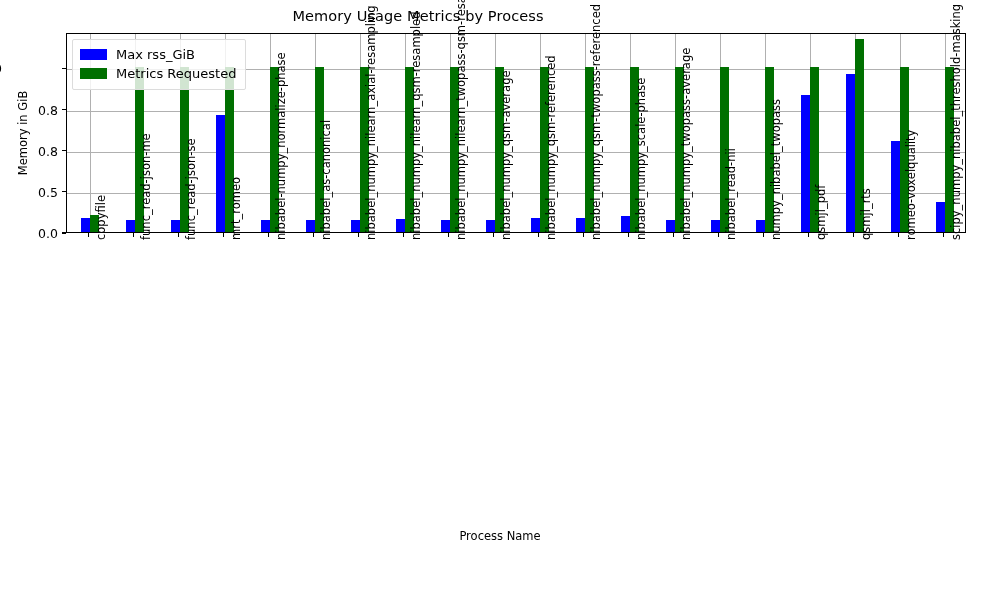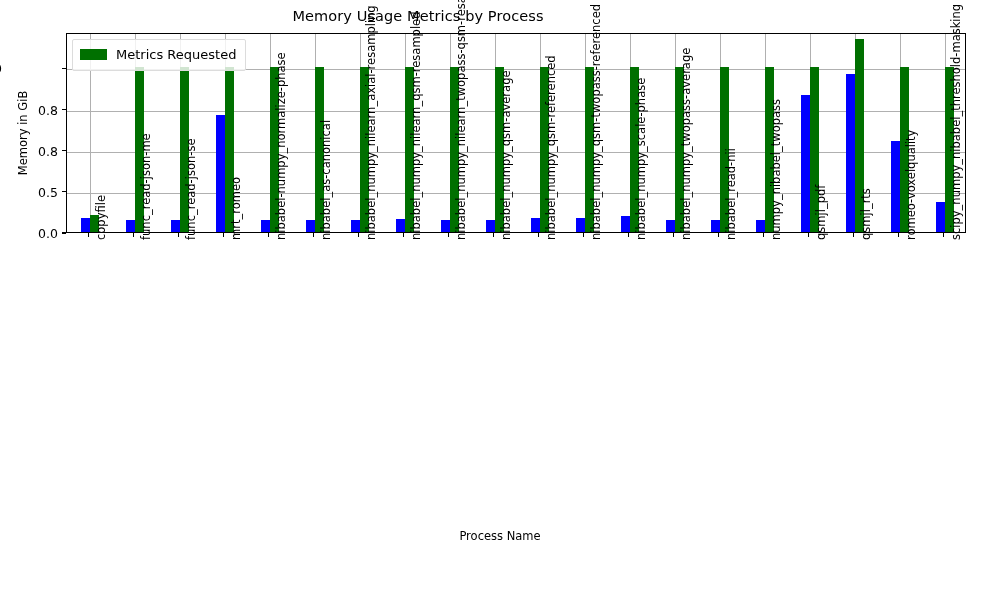--- a/index.html
+++ b/index.html
@@ -194,18 +194,22 @@
       <div class="xtick-mark" style="left: 897.85px; top: 233px;"></div>
       <div class="xtick-label" style="left: 903.5px; top: 240px;">romeo-voxelquality</div>
       <div class="xtick-mark" style="left: 942.85px; top: 233px;"></div>
       <div class="xtick-label" style="left: 948.5px; top: 240px;">scipy_numpy_nibabel_threshold-masking</div>
     </div>
 
   <div class="xlabel" id="x-axis-label" style="top: 529px;">Process Name</div>
 
   <div class="legend">
     <div class="legend-row">
+      <span class="legend-swatch blue"></span>
+      <span class="legend-text">Max rss_GiB</span>
+    </div>
+    <div class="legend-row">
       <span class="legend-swatch green"></span>
       <span class="legend-text">Metrics Requested</span>
     </div>
   </div>
 
 </div>
 
 </body></html>

